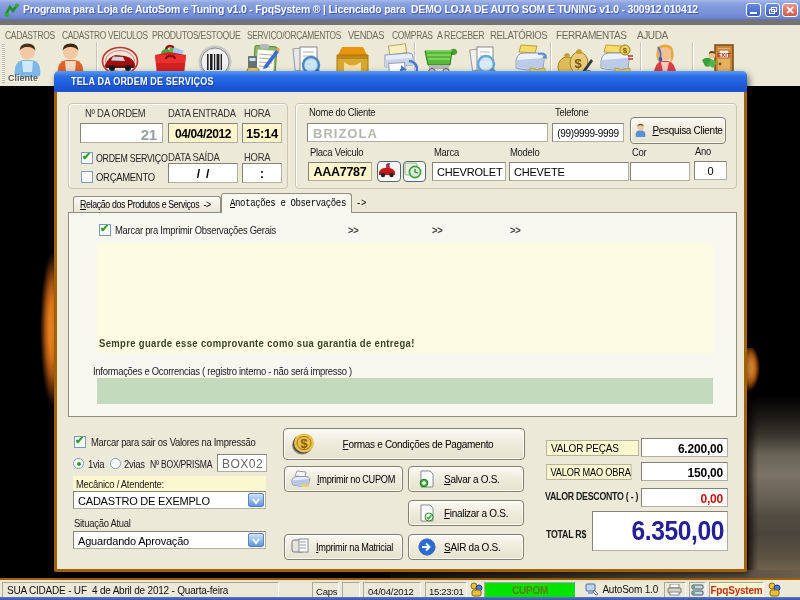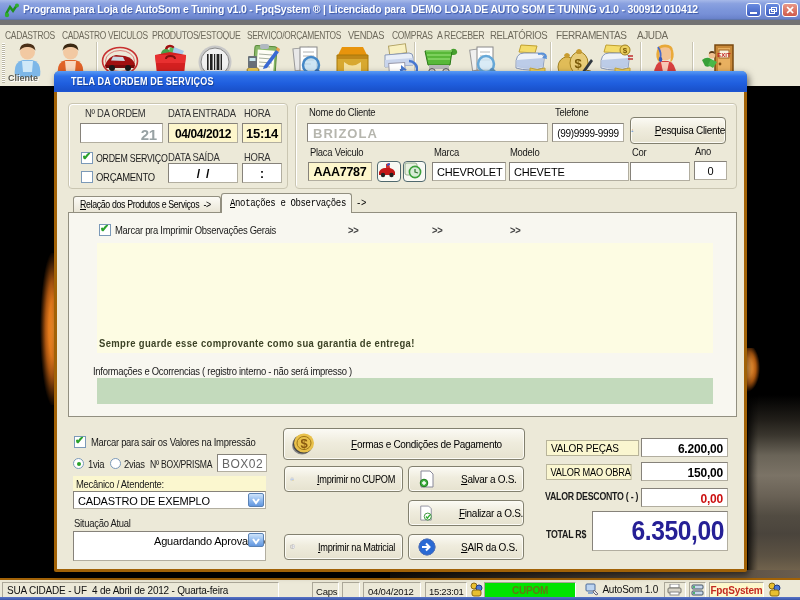--- a/index.html
+++ b/index.html
@@ -1,20 +1,20 @@
 <!DOCTYPE html>
 <html><head><meta charset="utf-8"><style>
 *{margin:0;padding:0;box-sizing:border-box;}
 html,body{width:800px;height:600px;overflow:hidden;}
 body{font-family:"Liberation Sans",sans-serif;background:#000;position:relative;}
 .abs{position:absolute;}
 .lbl{position:absolute;font-size:10.5px;letter-spacing:-0.3px;color:#1a1a1a;white-space:nowrap;transform:scaleX(0.9);transform-origin:0 0;}
 .fld{position:absolute;background:#fff;border:1px solid;border-color:#86827a #b2aea0 #b2aea0 #86827a;font-size:11px;letter-spacing:-0.2px;}
 .yfld{background:#fdf6cc;}
-.btn{position:absolute;background:linear-gradient(180deg,#fbfaf4,#efecdd 45%,#e6e2cf);border:1px solid #82806f;border-radius:4px;box-shadow:inset 0 0 0 1px #fcfbf5;font-size:10px;letter-spacing:-0.3px;color:#000;white-space:nowrap;gap:17px;}
+.btn{position:absolute;background:linear-gradient(180deg,#fbfaf4,#efecdd 45%,#e6e2cf);border:1px solid #82806f;border-radius:4px;box-shadow:inset 0 0 0 1px #fcfbf5;font-size:10px;letter-spacing:-0.3px;color:#000;white-space:nowrap;}
 .cb{position:absolute;width:12px;height:12px;background:#fff;border:1px solid #7b99b8;}
 .ck{position:absolute;left:0px;top:-2px;font-size:11px;color:#2ba12b;font-weight:bold;line-height:11px;}
 .sep{position:absolute;top:2px;width:2px;height:40px;background:#c9c5b2;border-right:1px solid #fff;}
 .ti{position:absolute;top:2px;}
 .sp{position:absolute;top:2px;height:17px;background:#ece9d8;border:1px solid;border-color:#aca899 #fff #fff #aca899;font-size:10px;letter-spacing:-0.2px;color:#111;white-space:nowrap;overflow:hidden;}
 u{text-decoration:underline;}
 .mi{top:5px;font-size:10px;color:#6e6a5c;letter-spacing:-0.4px;white-space:nowrap;transform-origin:0 0;}
 </style></head>
 <body>
 
@@ -366,21 +366,21 @@
     <div class="abs" style="left:16px;top:384px;width:193px;height:15px;background:#fbf7cf;"></div>
     <div class="lbl" style="left:19px;top:386px;">Mecânico / Atendente:</div>
     <div class="fld" style="left:16px;top:399px;width:193px;height:18px;padding:3px 0 0 4px;">CADASTRO DE EXEMPLO
       <div class="abs" style="right:1px;top:1px;width:16px;height:14px;background:linear-gradient(180deg,#cfe4fa,#8db8ee 55%,#6296de);border:1px solid #5a82b4;border-radius:2px;">
           <svg width="14" height="12" viewBox="0 0 14 12" style="display:block;margin:1px auto 0;">
             <path d="M4 4 L7 8 L10 4" fill="none" stroke="#fff" stroke-width="2"></path>
           </svg>
         </div>
     </div>
     <div class="lbl" style="left:17px;top:425px;">Situação Atual</div>
-    <div class="fld" style="left:16px;top:439px;width:193px;height:30px;padding:3px 0 0 4px;text-align:right;">Aguardando Aprovação
+    <div class="fld" style="left:16px;top:439px;width:193px;height:18px;padding:3px 0 0 4px;">Aguardando Aprovação
       <div class="abs" style="right:1px;top:1px;width:16px;height:14px;background:linear-gradient(180deg,#cfe4fa,#8db8ee 55%,#6296de);border:1px solid #5a82b4;border-radius:2px;">
           <svg width="14" height="12" viewBox="0 0 14 12" style="display:block;margin:1px auto 0;">
             <path d="M4 4 L7 8 L10 4" fill="none" stroke="#fff" stroke-width="2"></path>
           </svg>
         </div>
     </div>
 
     <div class="btn" style="left:226px;top:336px;width:242px;height:32px;display:flex;align-items:center;">
       <svg width="28" height="26" viewBox="0 0 28 26" style="margin:0 14px 0 6px;">
           <ellipse cx="12" cy="14" rx="10" ry="9.5" fill="#8a8a8a"></ellipse>

